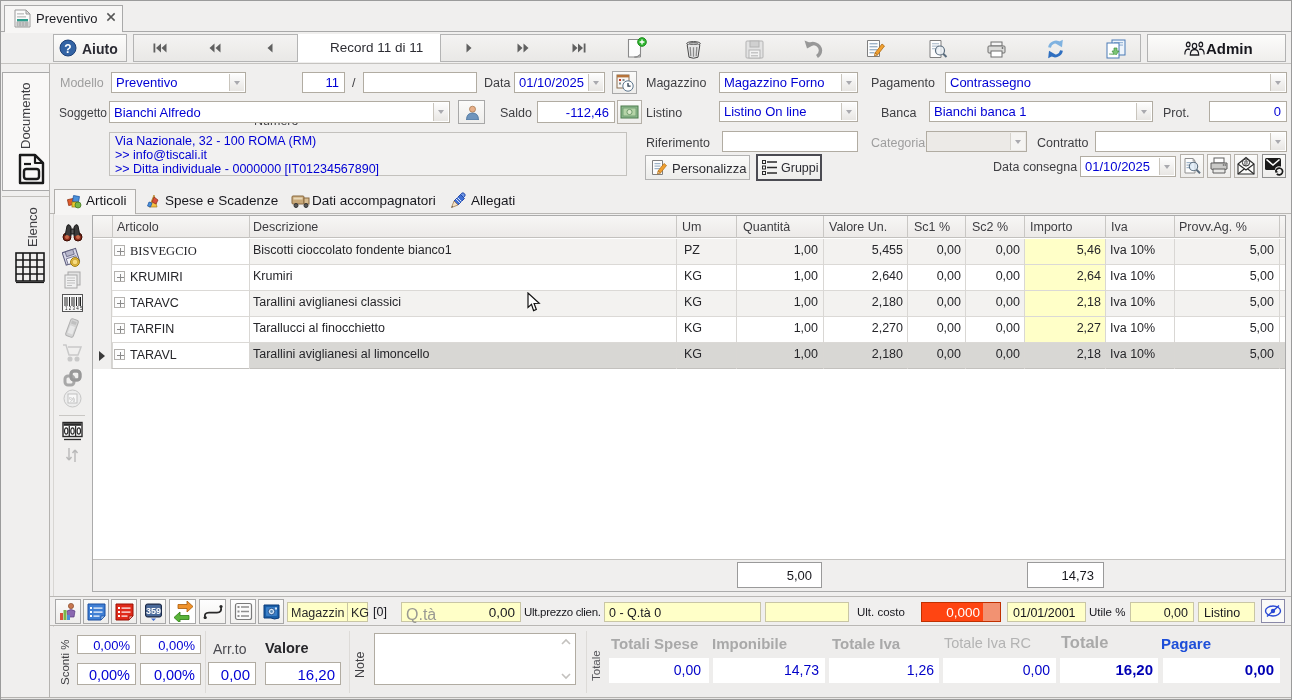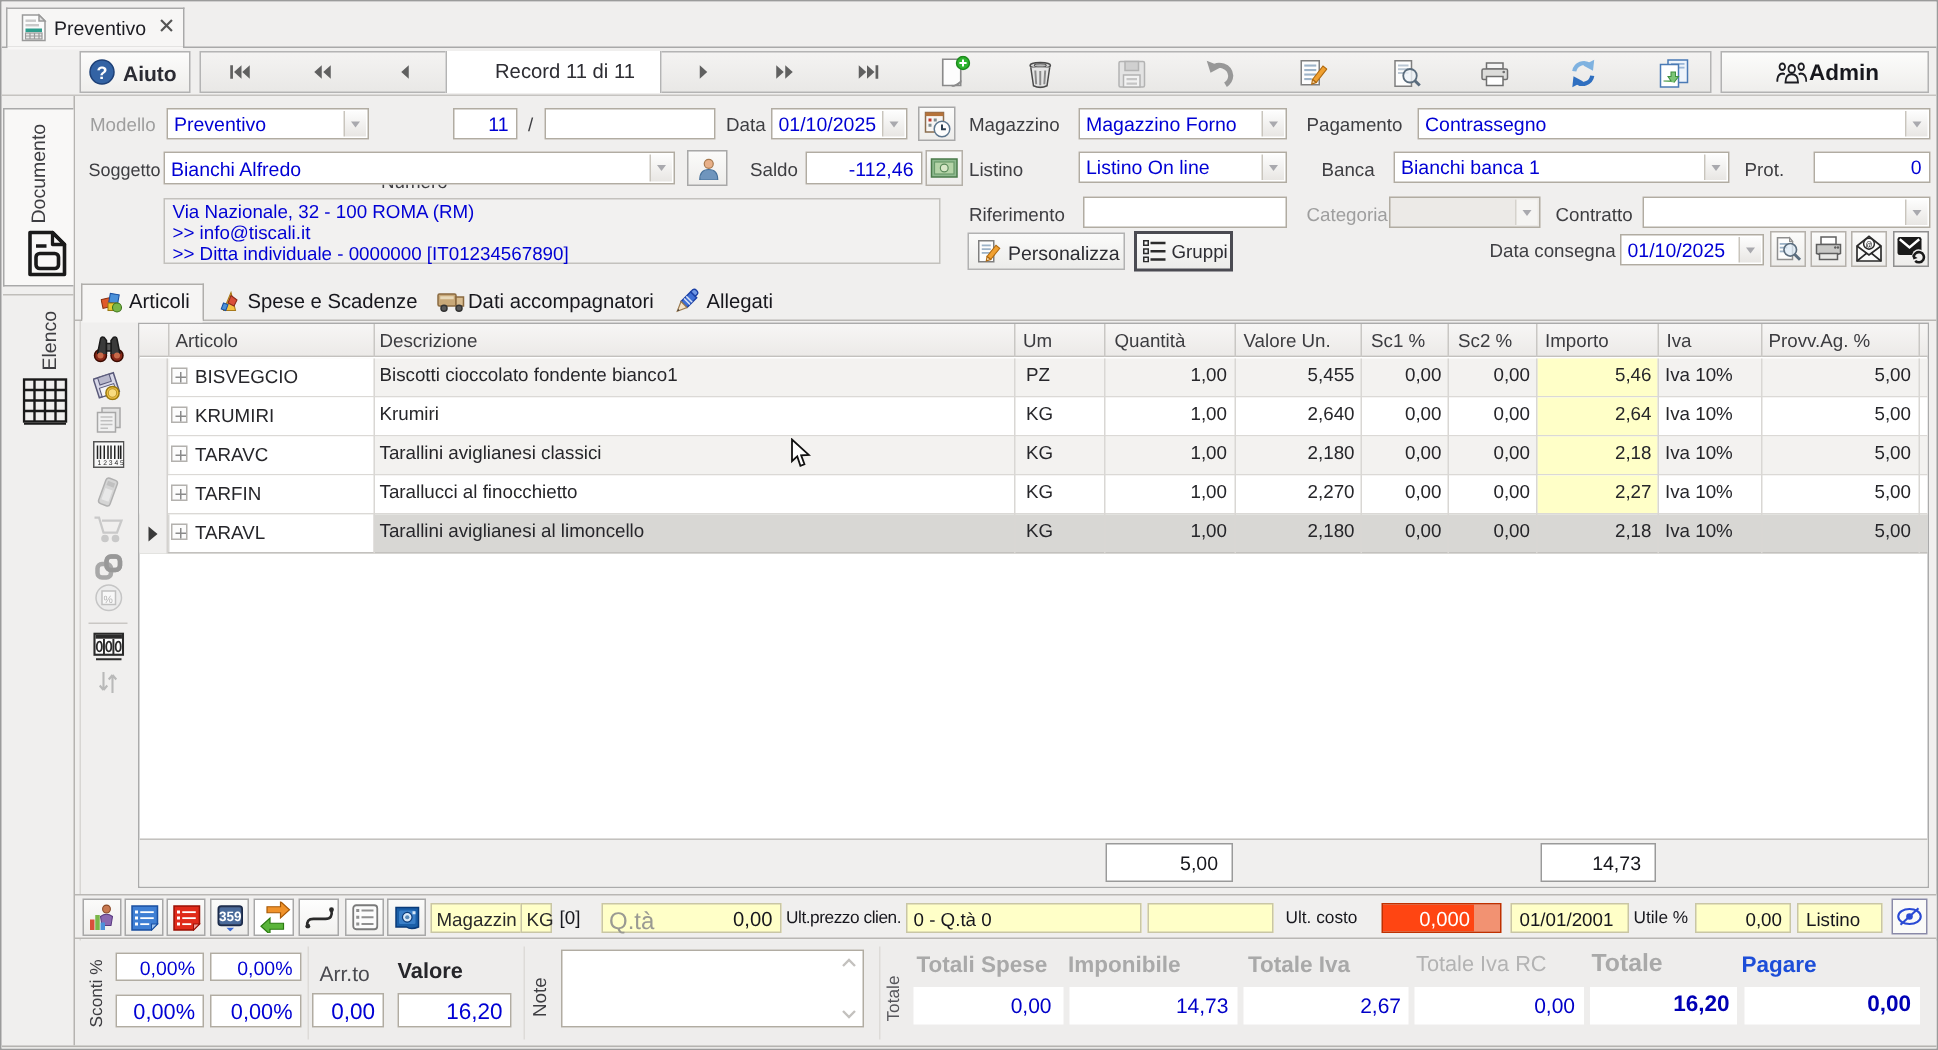--- a/index.html
+++ b/index.html
@@ -519,21 +519,21 @@
 <div class="vline" style="left:1104px;top:238px;height:130px;"></div>
 <div class="vline" style="left:1173px;top:238px;height:130px;"></div>
 <div class="vline" style="left:1278px;top:238px;height:130px;"></div>
 
 <div class="exp" style="left:113px;top:244px;"></div>
 <div class="exp" style="left:113px;top:270px;"></div>
 <div class="exp" style="left:113px;top:296px;"></div>
 <div class="exp" style="left:113px;top:322px;"></div>
 <div class="exp" style="left:113px;top:348px;"></div>
 
-<div class="cell" style="left:129px;top:243px;">BISVEGCIO</div>
+<div class="cell" style="left:129px;top:243px;font-family:Liberation Serif, serif;">BISVEGCIO</div>
 <div class="cell" style="left:252px;top:242px;">Biscotti cioccolato fondente bianco1</div>
 <div class="cell" style="left:683px;top:242px;">PZ</div>
 <div class="cellr" style="left:735px;top:242px;width:82px;">1,00</div>
 <div class="cellr" style="left:822px;top:242px;width:80px;">5,455</div>
 <div class="cellr" style="left:906px;top:242px;width:54px;">0,00</div>
 <div class="cellr" style="left:964px;top:242px;width:55px;">0,00</div>
 <div class="cellr" style="left:1023px;top:242px;width:77px;">5,46</div>
 <div class="cell" style="left:1109px;top:242px;">Iva 10%</div>
 <div class="cellr" style="left:1173px;top:242px;width:100px;">5,00</div>
 
@@ -734,19 +734,19 @@
 <div class="abs" style="left:1060px;top:632px;font-size:16.5px;font-weight:bold;color:#a9a9a9;">Totale</div>
 <div class="abs" style="left:1160px;top:634px;font-size:15px;font-weight:bold;color:#1d4ed8;">Pagare</div>
 <div class="abs" style="left:608px;top:657px;width:100px;height:25px;background:#fff;"></div>
 <div class="abs" style="left:712px;top:657px;width:112px;height:25px;background:#fff;"></div>
 <div class="abs" style="left:828px;top:657px;width:110px;height:25px;background:#fff;"></div>
 <div class="abs" style="left:942px;top:657px;width:113px;height:25px;background:#fff;"></div>
 <div class="abs" style="left:1059px;top:657px;width:98px;height:25px;background:#fff;"></div>
 <div class="abs" style="left:1162px;top:657px;width:117px;height:25px;background:#fff;"></div>
 <div class="abs" style="left:608px;top:661px;width:92px;text-align:right;font-size:14px;color:#0000c8;">0,00</div>
 <div class="abs" style="left:712px;top:661px;width:106px;text-align:right;font-size:14px;color:#0000c8;">14,73</div>
-<div class="abs" style="left:828px;top:661px;width:105px;text-align:right;font-size:14px;color:#0000c8;">2,67</div>
+<div class="abs" style="left:828px;top:661px;width:105px;text-align:right;font-size:14px;color:#0000c8;">1,26</div>
 <div class="abs" style="left:942px;top:661px;width:107px;text-align:right;font-size:14px;color:#0000c8;">0,00</div>
 <div class="abs" style="left:1059px;top:660px;width:93px;text-align:right;font-size:15px;font-weight:bold;color:#0000b4;">16,20</div>
 <div class="abs" style="left:1162px;top:660px;width:111px;text-align:right;font-size:15px;font-weight:bold;color:#0000b4;">0,00</div>
 <div class="abs" style="left:0;top:696px;width:1292px;height:4px;background:#e8e7e5;border-top:1px solid #b5b3b0;"></div>
 
 </div>
 
 </body></html>

